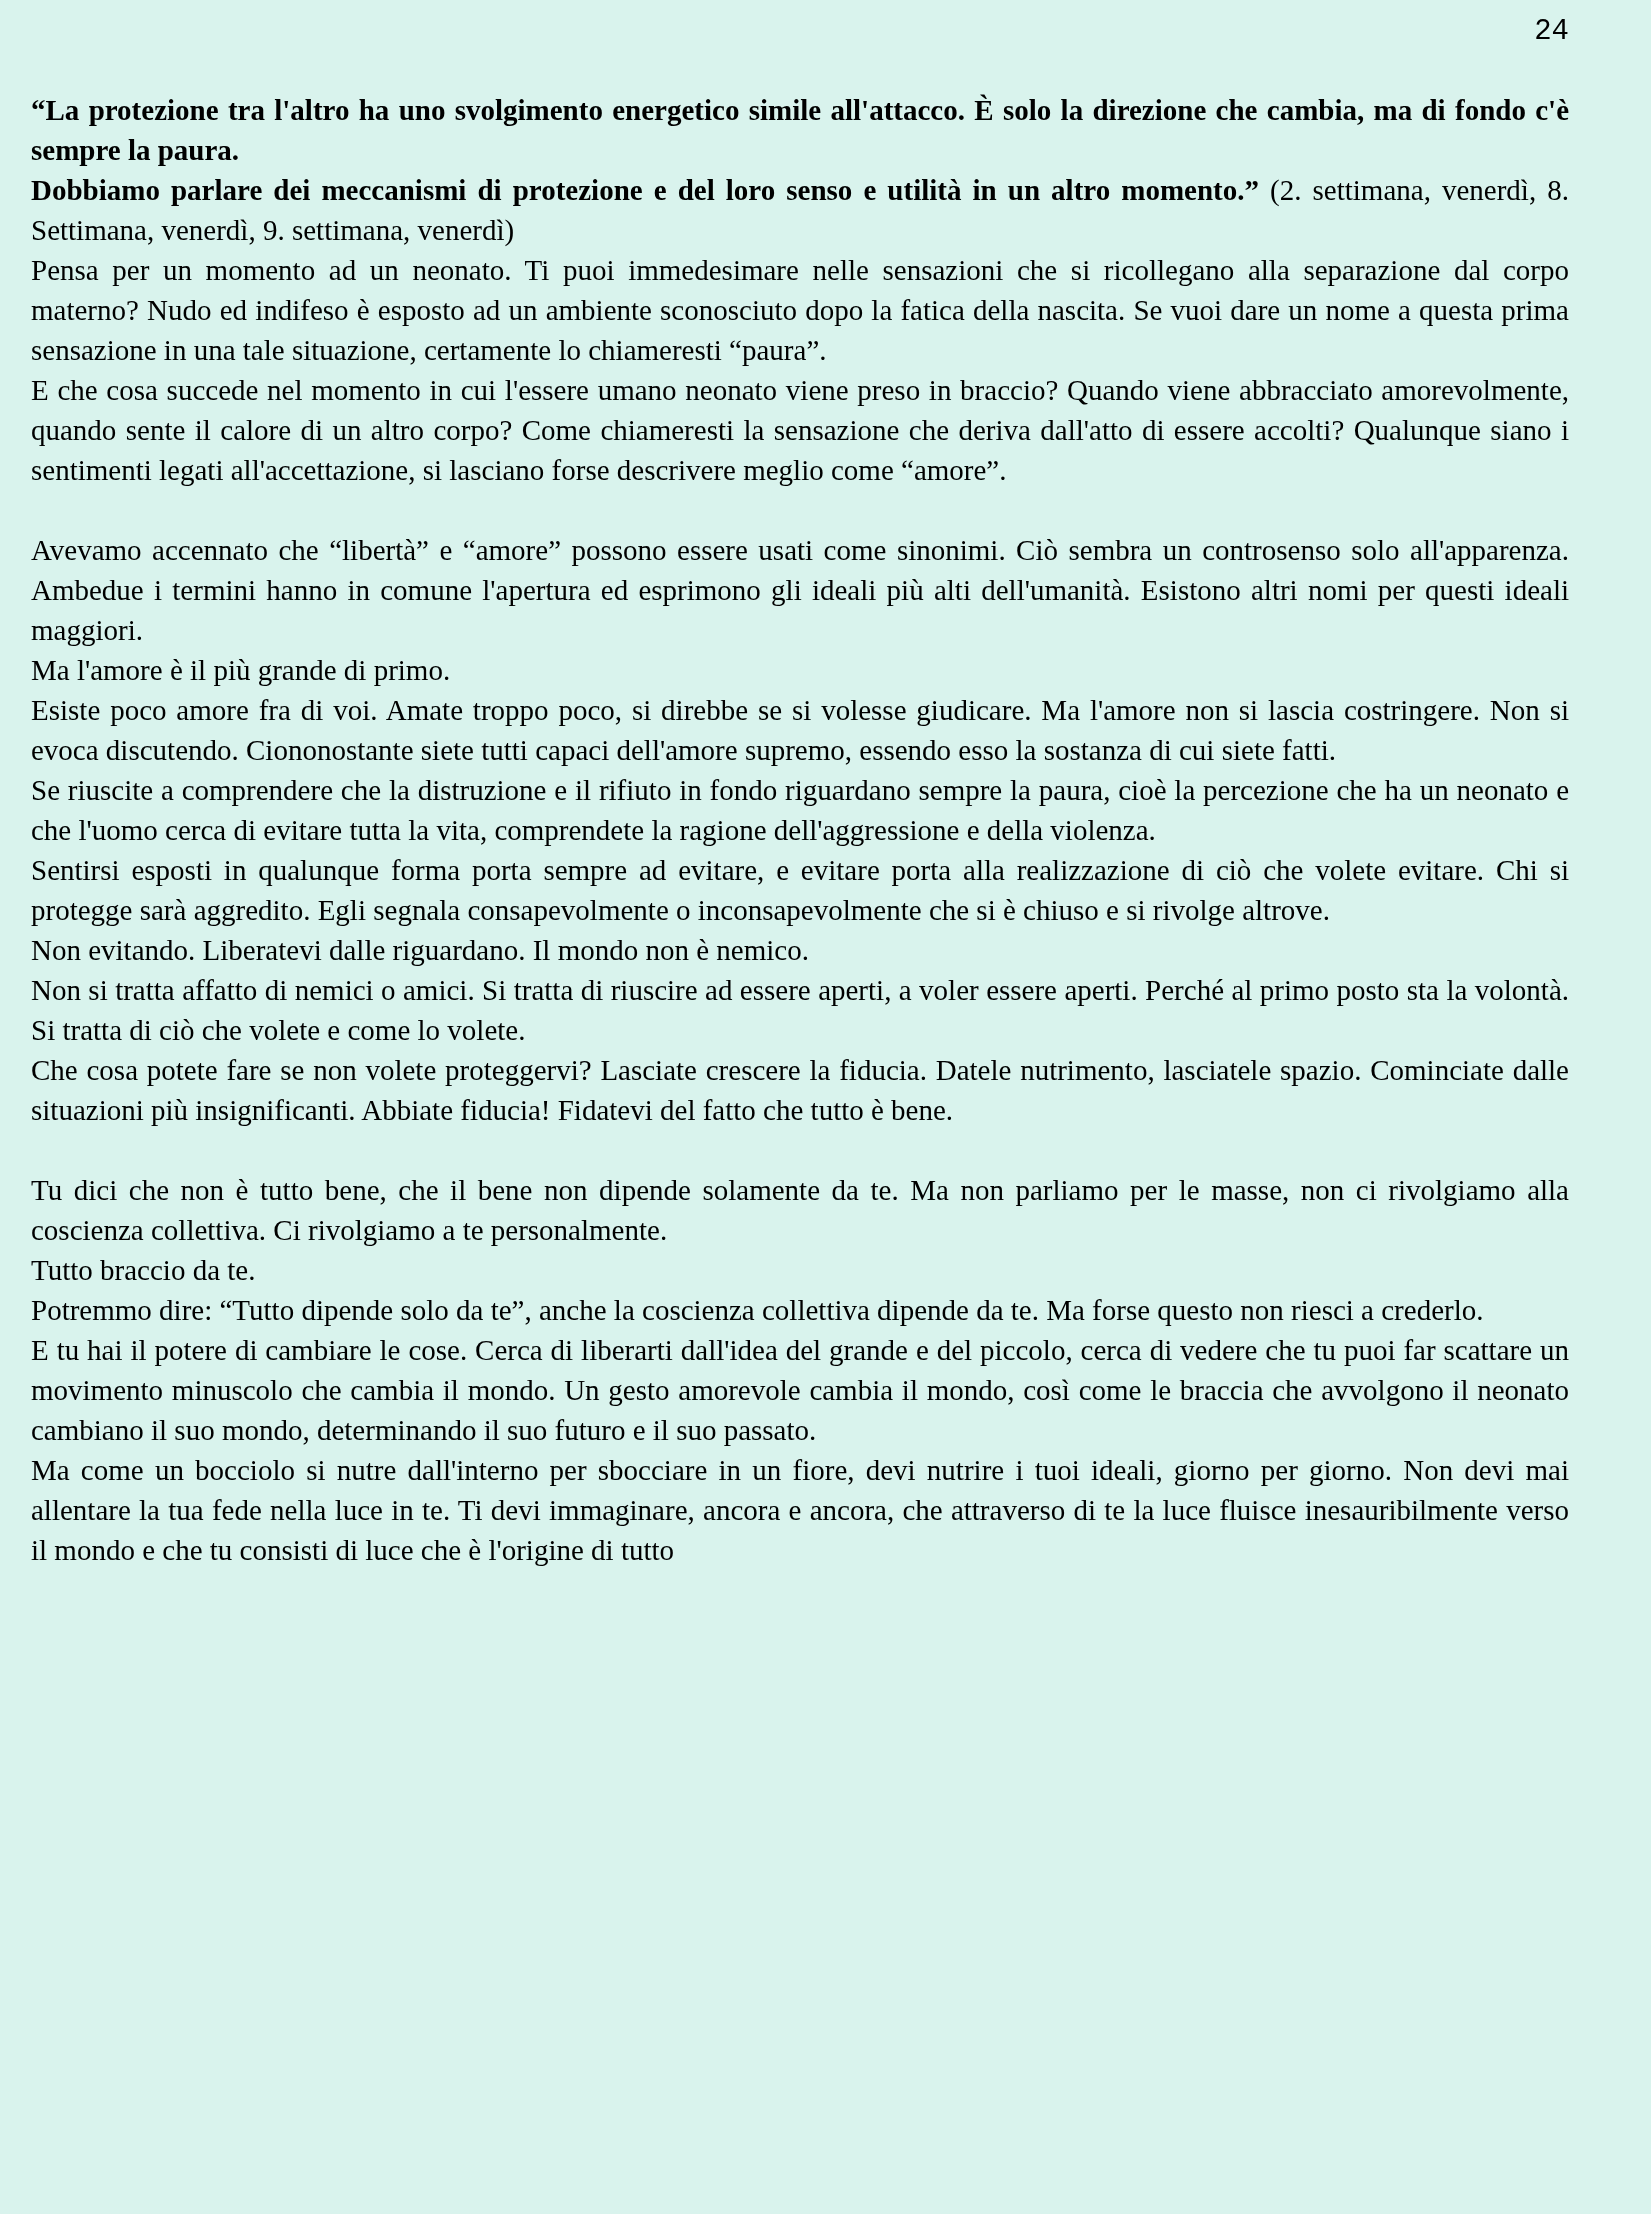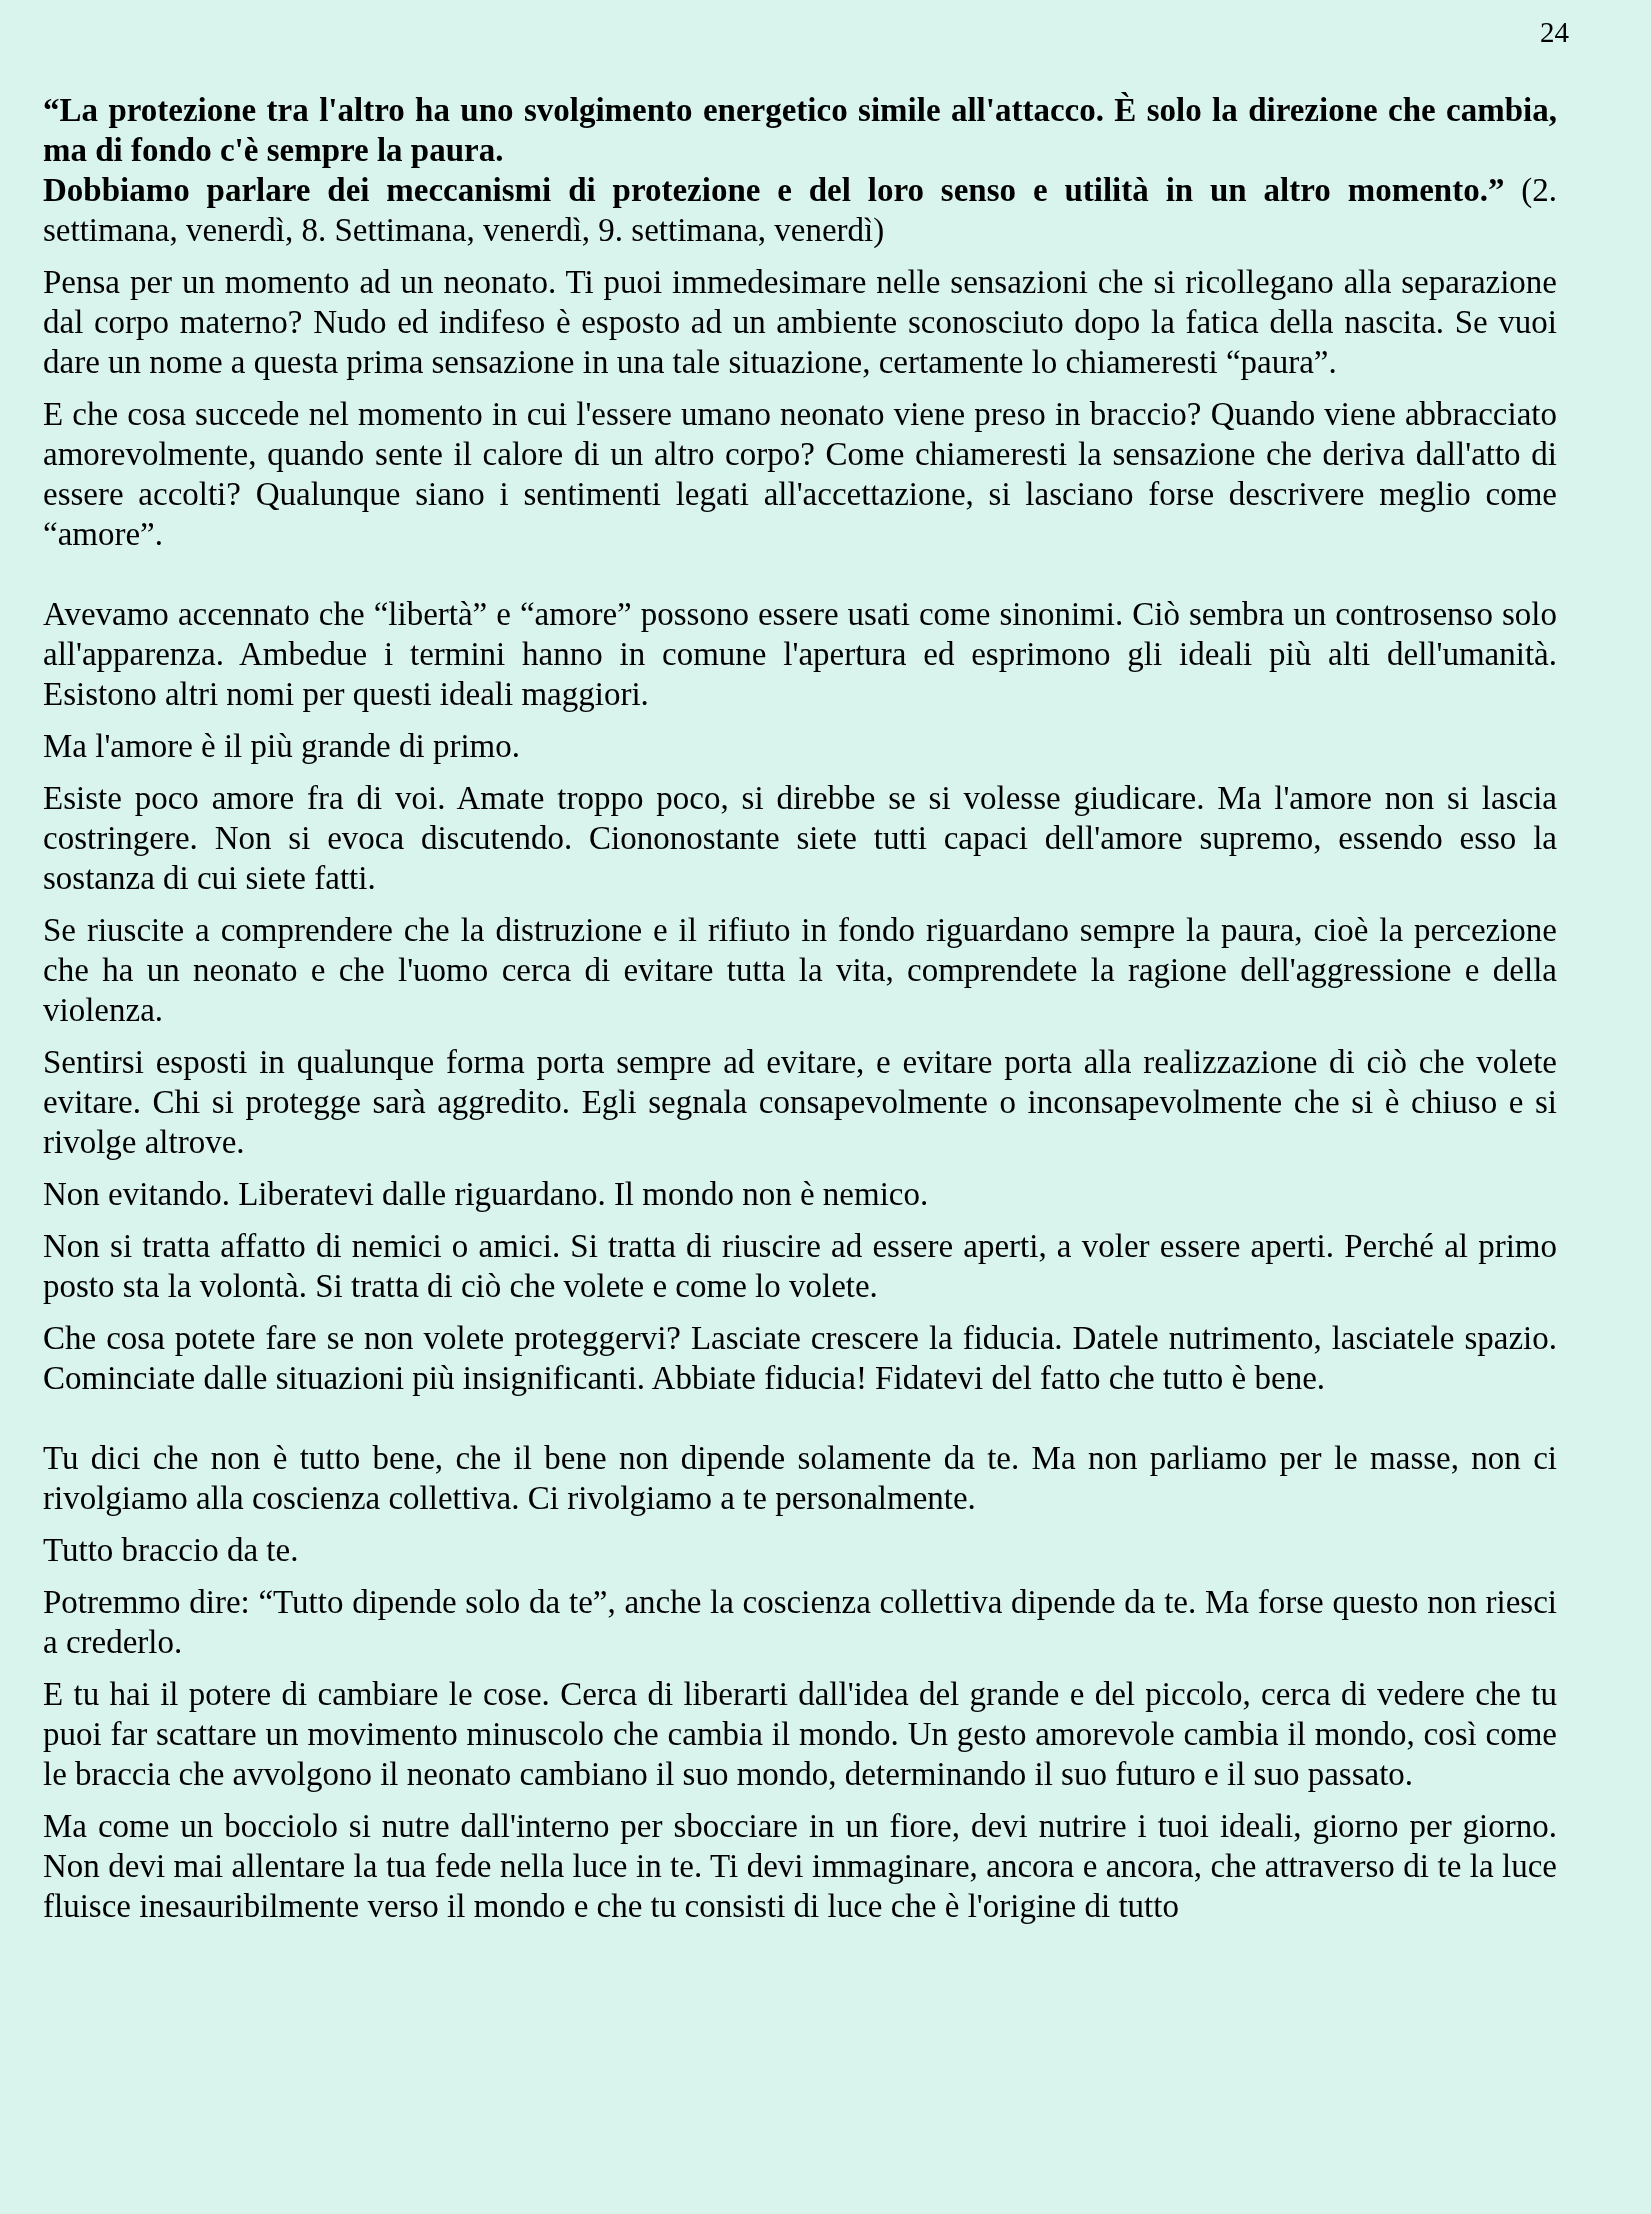--- a/index.html
+++ b/index.html
@@ -16,27 +16,28 @@
   .page {
     box-sizing: border-box;
     width: 1652px;
     height: 2215px;
     padding: 12px 83px 0 31px;
   }
   .pageno {
     text-align: right;
     font-size: 29px;
     line-height: 40px;
+    font-family: Liberation Mono, monospace;
   }
   .content {
     margin-top: 38px;
   }
   p {
-    margin: 12px;
-    font-size: 33px;
+    margin: 0;
+    font-size: 29px;
     line-height: 40px;
     text-align: justify;
     hyphens: none;
   }
   p.gap {
     margin-top: 40px;
   }
   .b {
     font-weight: bold;
   }

